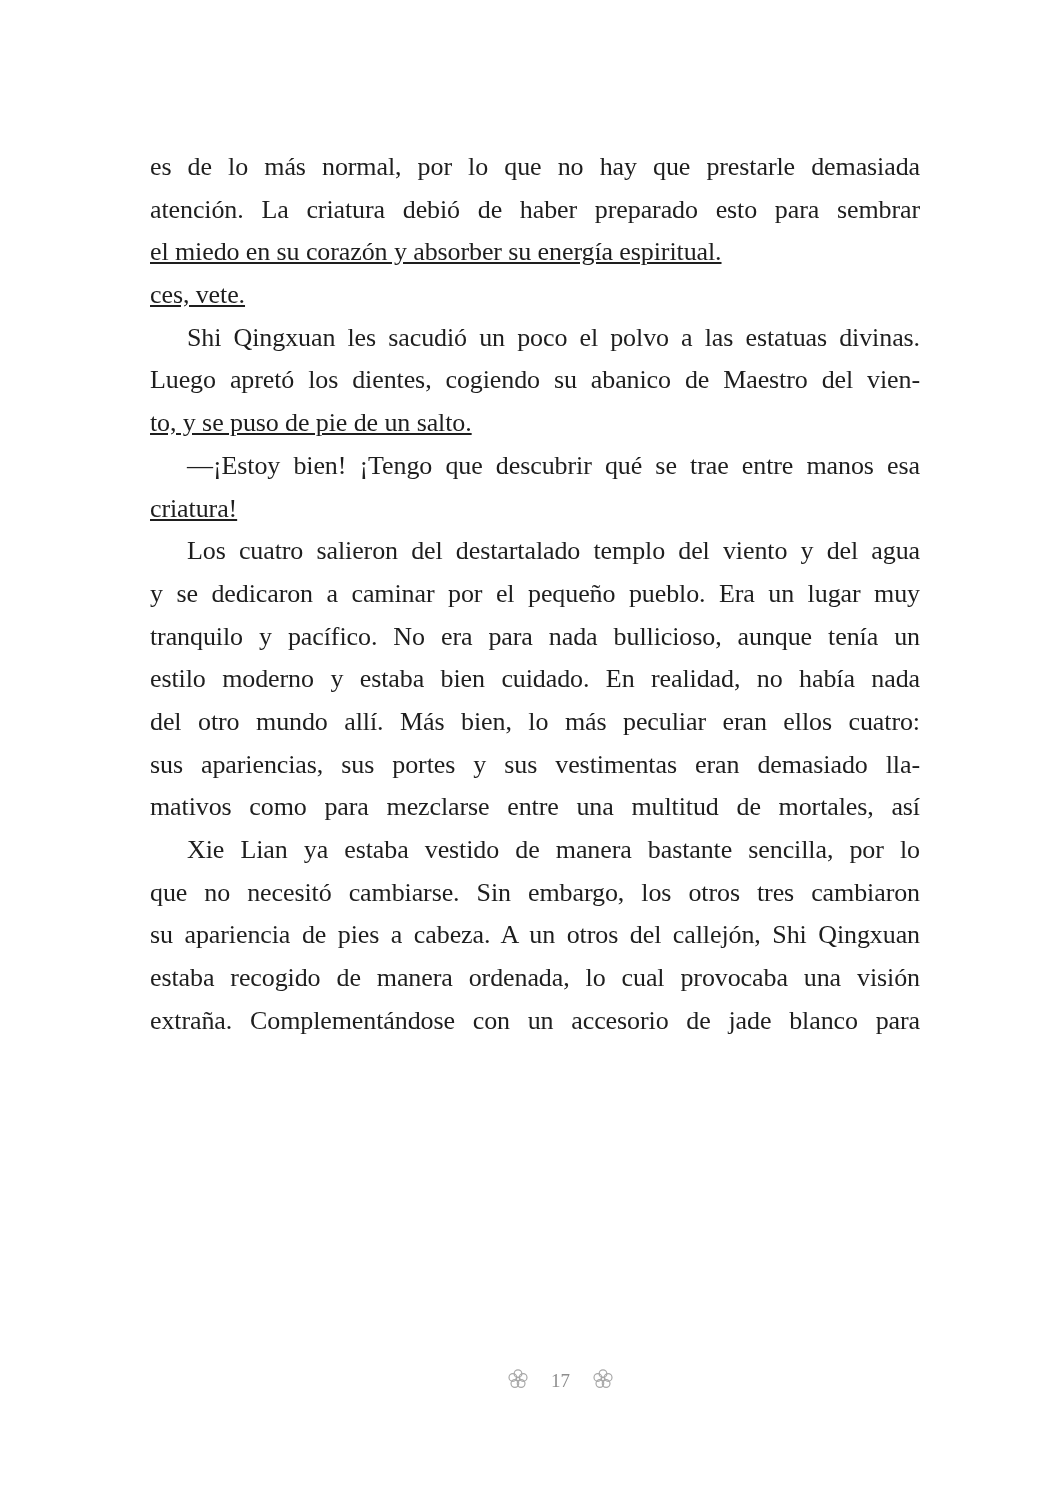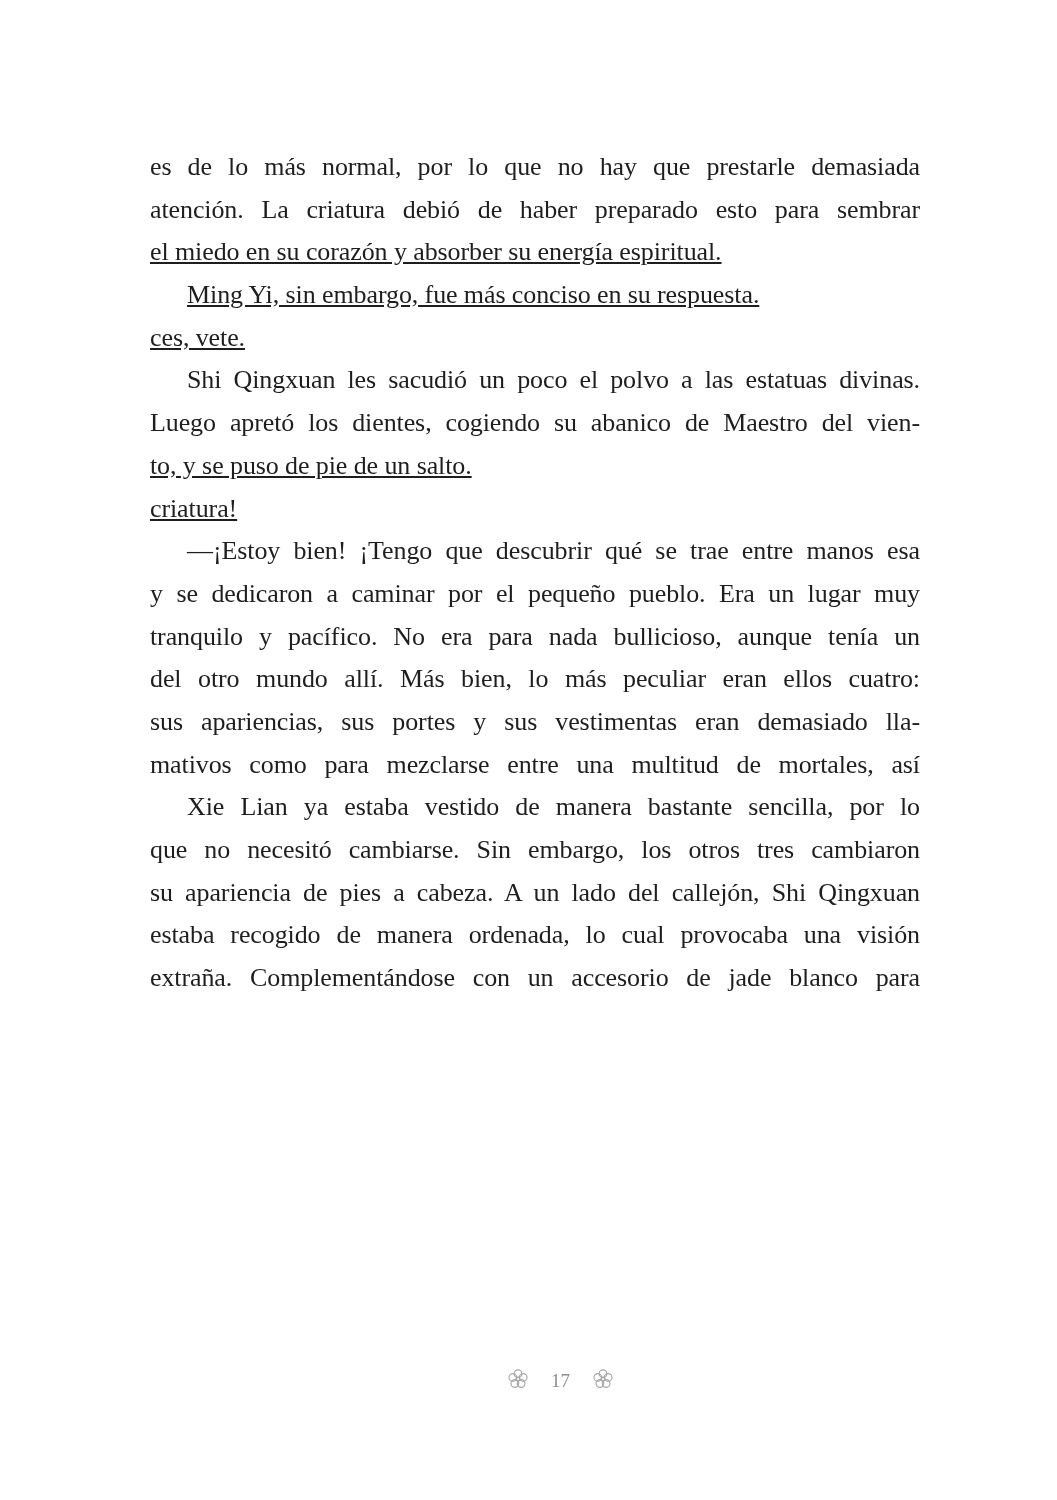--- a/index.html
+++ b/index.html
@@ -68,35 +68,36 @@
       display: block;
     }
   </style>
 </head>
 <body>
 
 <div class="page-body" id="page-body">
     <span class="line">es de lo más normal, por lo que no hay que prestarle demasiada</span>
     <span class="line">atención. La criatura debió de haber preparado esto para sembrar</span>
     <span class="line last">el miedo en su corazón y absorber su energía espiritual.</span>
-    <span class="line indent last">Ming Yi, sin embargo, fue más conciso en su respuesta.</span>
     <span class="line last">ces, vete.</span>
     <span class="line indent">Shi Qingxuan les sacudió un poco el polvo a las estatuas divinas.</span>
     <span class="line">Luego apretó los dientes, cogiendo su abanico de Maestro del vien-</span>
     <span class="line last">to, y se puso de pie de un salto.</span>
+    <span class="line indent">—¡Estoy bien! ¡Tengo que descubrir qué se trae entre manos esa</span>
     <span class="line last">criatura!</span>
-    <span class="line indent">—¡Estoy bien! ¡Tengo que descubrir qué se trae entre manos esa</span>
+    <span class="line indent">Los cuatro salieron del destartalado templo del viento y del agua</span>
     <span class="line">y se dedicaron a caminar por el pequeño pueblo. Era un lugar muy</span>
     <span class="line">tranquilo y pacífico. No era para nada bullicioso, aunque tenía un</span>
+    <span class="line">estilo moderno y estaba bien cuidado. En realidad, no había nada</span>
     <span class="line">del otro mundo allí. Más bien, lo más peculiar eran ellos cuatro:</span>
     <span class="line">sus apariencias, sus portes y sus vestimentas eran demasiado lla-</span>
     <span class="line">mativos como para mezclarse entre una multitud de mortales, así</span>
     <span class="line indent">Xie Lian ya estaba vestido de manera bastante sencilla, por lo</span>
     <span class="line">que no necesitó cambiarse. Sin embargo, los otros tres cambiaron</span>
-    <span class="line">su apariencia de pies a cabeza. A un lado del callejón, Shi Qingxuan</span>
+    <span class="line">su apariencia de pies a cabeza. A un otros del callejón, Shi Qingxuan</span>
     <span class="line">estaba recogido de manera ordenada, lo cual provocaba una visión</span>
     <span class="line">extraña. Complementándose con un accesorio de jade blanco para</span>
   </div>
 
 <div class="footer">
   <span class="ornament">
     <svg viewBox="0 0 24 24">
       <g fill="none" stroke="#a8a8a8" stroke-width="1.3">
         <circle cx="12" cy="6.2" r="4.2"></circle>
         <circle cx="17.6" cy="10.3" r="4.2"></circle>

